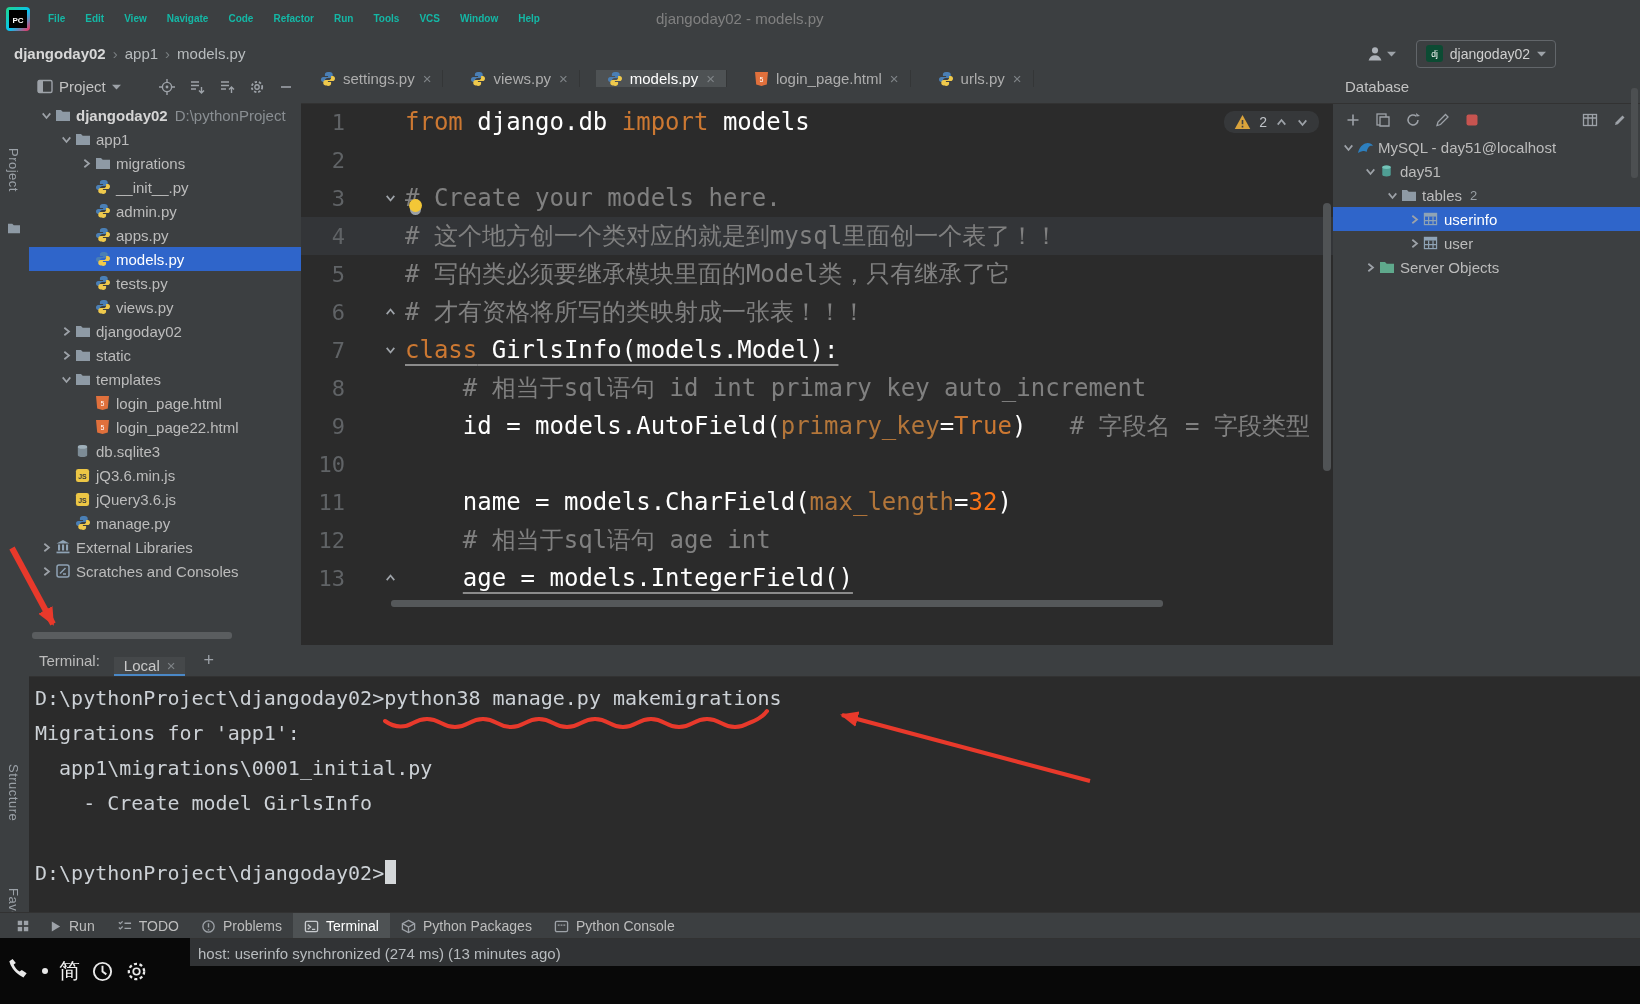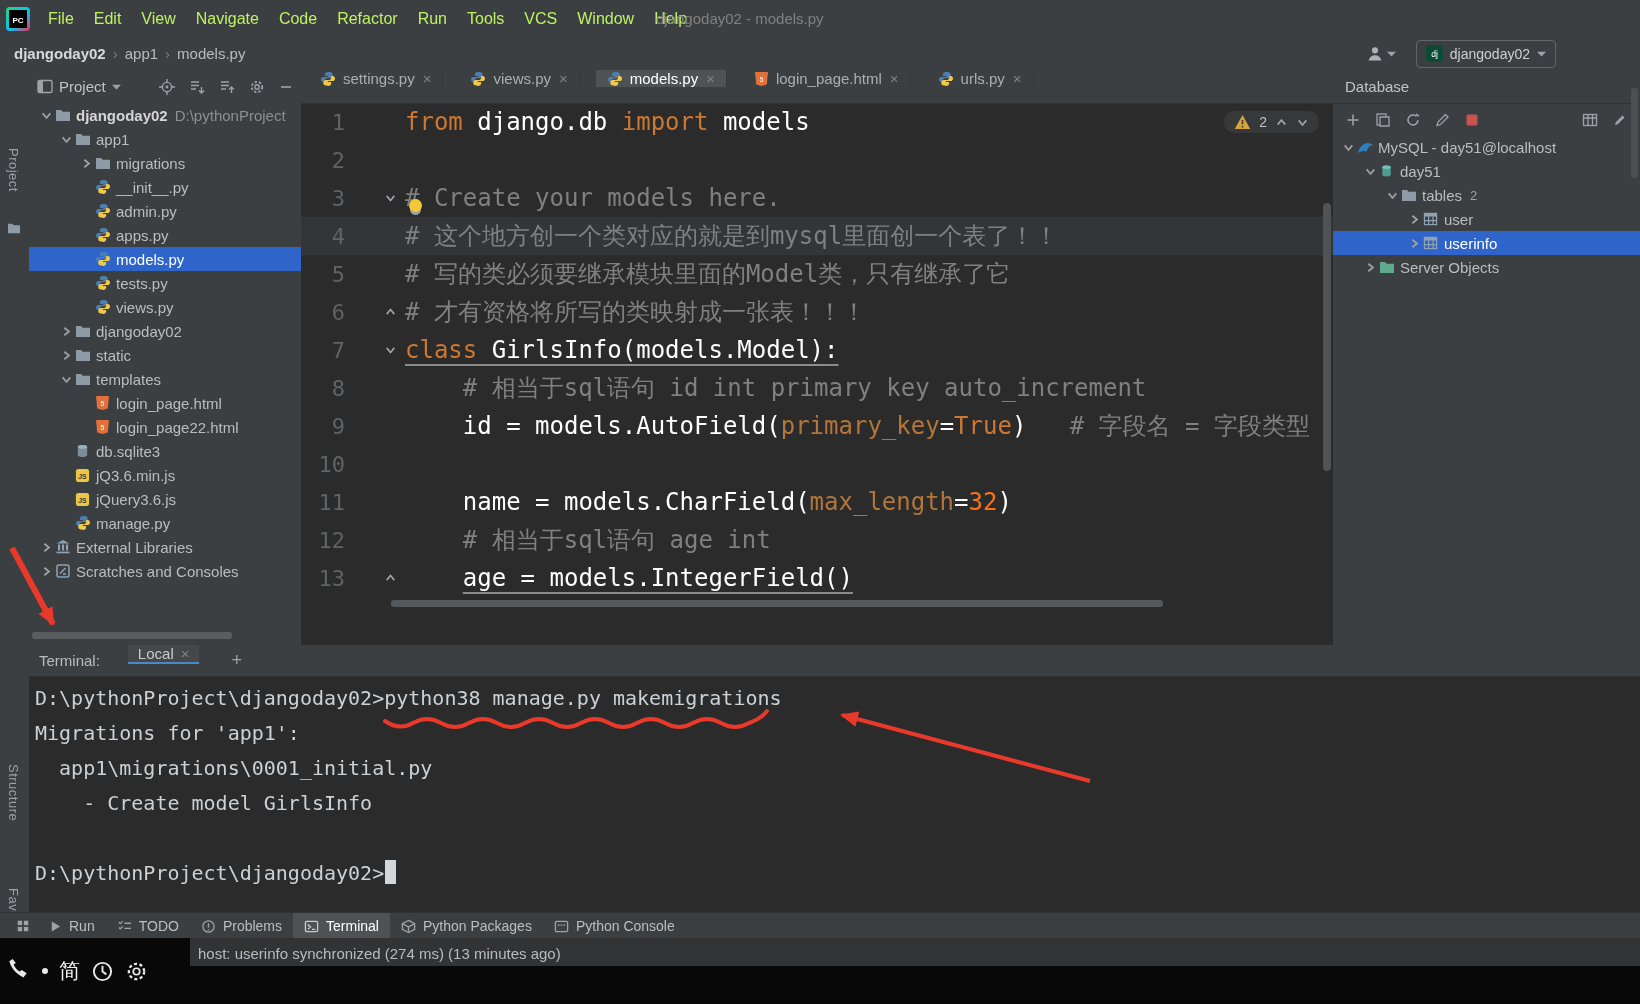--- a/index.html
+++ b/index.html
@@ -6,21 +6,21 @@
   body{width:1640px;height:1004px;position:relative;overflow:hidden;background:#2b2b2b;
        font-family:"Liberation Sans",sans-serif;color:#bbbbbb;-webkit-font-smoothing:antialiased;}
   svg{display:block;}
   .spacer{flex:1;}
 
   
   #menubar{position:absolute;left:0;top:0;width:100%;height:37px;background:#3c3f41;
            display:flex;align-items:center;border-bottom:5px solid #a3a3a3;}
   #logo{margin:0 8px 0 6px;display:flex;}
   #menu-items{display:flex;align-items:center;}
-  .menu-item{padding:0 10px;font-size:16px;color:#bef264;}
+  .menu-item{padding:0 10px;font-size:10px;color:#14b8a6;font-weight:bold;}
   #win-title{position:absolute;left:656px;font-size:15px;color:#808080;}
 
   
   #navbar{position:absolute;left:0;top:37px;width:100%;height:33px;background:#3c3f41;
           border-bottom:1px solid #323232;display:flex;align-items:center;}
   #breadcrumb{display:flex;align-items:center;padding-left:14px;font-size:15px;}
   .bc-item{color:#b8bcbe;}
   .bc-item.bold{font-weight:bold;color:#d8d8d8;}
   .bc-sep{color:#797e81;padding:0 7px;}
   #nav-right{position:absolute;right:84px;display:flex;align-items:center;gap:20px;}
@@ -83,22 +83,22 @@
   
   #dbpanel{position:absolute;left:1333px;top:70px;width:307px;height:575px;background:#3c3f41;overflow:hidden;}
   .dbhead{height:33px;display:flex;align-items:center;padding-left:12px;font-size:15px;color:#c3c3c3;
           border-bottom:1px solid #323232;}
   .dbtools{height:32px;display:flex;align-items:center;gap:14px;padding:0 12px;}
   #db-tree{position:absolute;top:65px;left:0;right:0;}
   #db-vscroll{position:absolute;right:2px;top:18px;width:7px;height:90px;background:#4c4f51;border-radius:3px;}
 
   
   #terminal{position:absolute;left:29px;top:645px;width:1611px;height:267px;background:#2b2b2b;}
-  .thead{height:31px;background:#3c3f41;border-bottom:1px solid #323232;display:flex;align-items:flex-start;
-         gap:28px;padding-left:10px;font-size:15px;color:#bcbcbc;}
+  .thead{height:31px;background:#3c3f41;border-bottom:1px solid #323232;display:flex;align-items:flex-end;
+         gap:14px;padding-left:10px;font-size:15px;color:#bcbcbc;}
   .thead .tt-label{align-self:center;}
   .ttab{display:flex;align-items:center;gap:7px;background:#45484a;padding:0 10px;color:#c9c9c9;
         border-bottom:2px solid #4a88c7;}
   .ttab .tclose{color:#7f8487;}
   .tadd{align-self:center;font-size:18px;color:#9da2a8;padding:0 4px;}
   #term-lines{position:absolute;top:31px;left:6px;right:0;bottom:0;padding-top:5px;}
   .tline{font:20px/35px "DejaVu Sans Mono",monospace;color:#ccd1d6;white-space:pre;min-height:35px;}
   .tcursor{display:inline-block;width:11px;height:24px;background:#d4d7d9;vertical-align:-4px;margin-left:1px;}
 
   
@@ -705,49 +705,49 @@
           </svg>
         </span>
         <span class="tico">
           <svg width="16" height="14" viewBox="0 0 16 14">
             <path d="M1 2h5l1.7 1.8H15V13H1z" fill="#8e9aa5"></path>
           </svg>
         </span>
         <span class="tlabel">tables</span>
         <span class="tcount">2</span>
       </div>
-      <div class="trow" style="padding-left: 72px;">
+      <div class="trow selected" style="padding-left: 72px;">
         <span class="tchev">
           <svg width="13" height="13" viewBox="0 0 12 12">
             <path d="M4 2.5l4.3 3.5L4 9.5" fill="none" stroke="#9da2a8" stroke-width="1.6"></path>
           </svg>
         </span>
         <span class="tico">
           <svg width="15" height="14" viewBox="0 0 16 15">
             <rect x="1.5" y="1.5" width="13" height="12" fill="none" stroke="#8fa3b5" stroke-width="1.3"></rect>
             <rect x="1.5" y="1.5" width="13" height="3.4" fill="#8fa3b5"></rect>
             <path d="M6 4.9v8.6M10.7 4.9v8.6M1.5 9.2h13" stroke="#8fa3b5" stroke-width="1.3"></path>
           </svg>
         </span>
-        <span class="tlabel">user</span>
-      </div>
-      <div class="trow selected" style="padding-left: 72px;">
+        <span class="tlabel">userinfo</span>
+      </div>
+      <div class="trow" style="padding-left: 72px;">
         <span class="tchev">
           <svg width="13" height="13" viewBox="0 0 12 12">
             <path d="M4 2.5l4.3 3.5L4 9.5" fill="none" stroke="#9da2a8" stroke-width="1.6"></path>
           </svg>
         </span>
         <span class="tico">
           <svg width="15" height="14" viewBox="0 0 16 15">
             <rect x="1.5" y="1.5" width="13" height="12" fill="none" stroke="#8fa3b5" stroke-width="1.3"></rect>
             <rect x="1.5" y="1.5" width="13" height="3.4" fill="#8fa3b5"></rect>
             <path d="M6 4.9v8.6M10.7 4.9v8.6M1.5 9.2h13" stroke="#8fa3b5" stroke-width="1.3"></path>
           </svg>
         </span>
-        <span class="tlabel">userinfo</span>
+        <span class="tlabel">user</span>
       </div>
       <div class="trow" style="padding-left: 28px;">
         <span class="tchev">
           <svg width="13" height="13" viewBox="0 0 12 12">
             <path d="M4 2.5l4.3 3.5L4 9.5" fill="none" stroke="#9da2a8" stroke-width="1.6"></path>
           </svg>
         </span>
         <span class="tico">
           <svg width="16" height="14" viewBox="0 0 16 14">
             <path d="M1 2h5l1.7 1.8H15V13H1z" fill="#5fa98c"></path>

